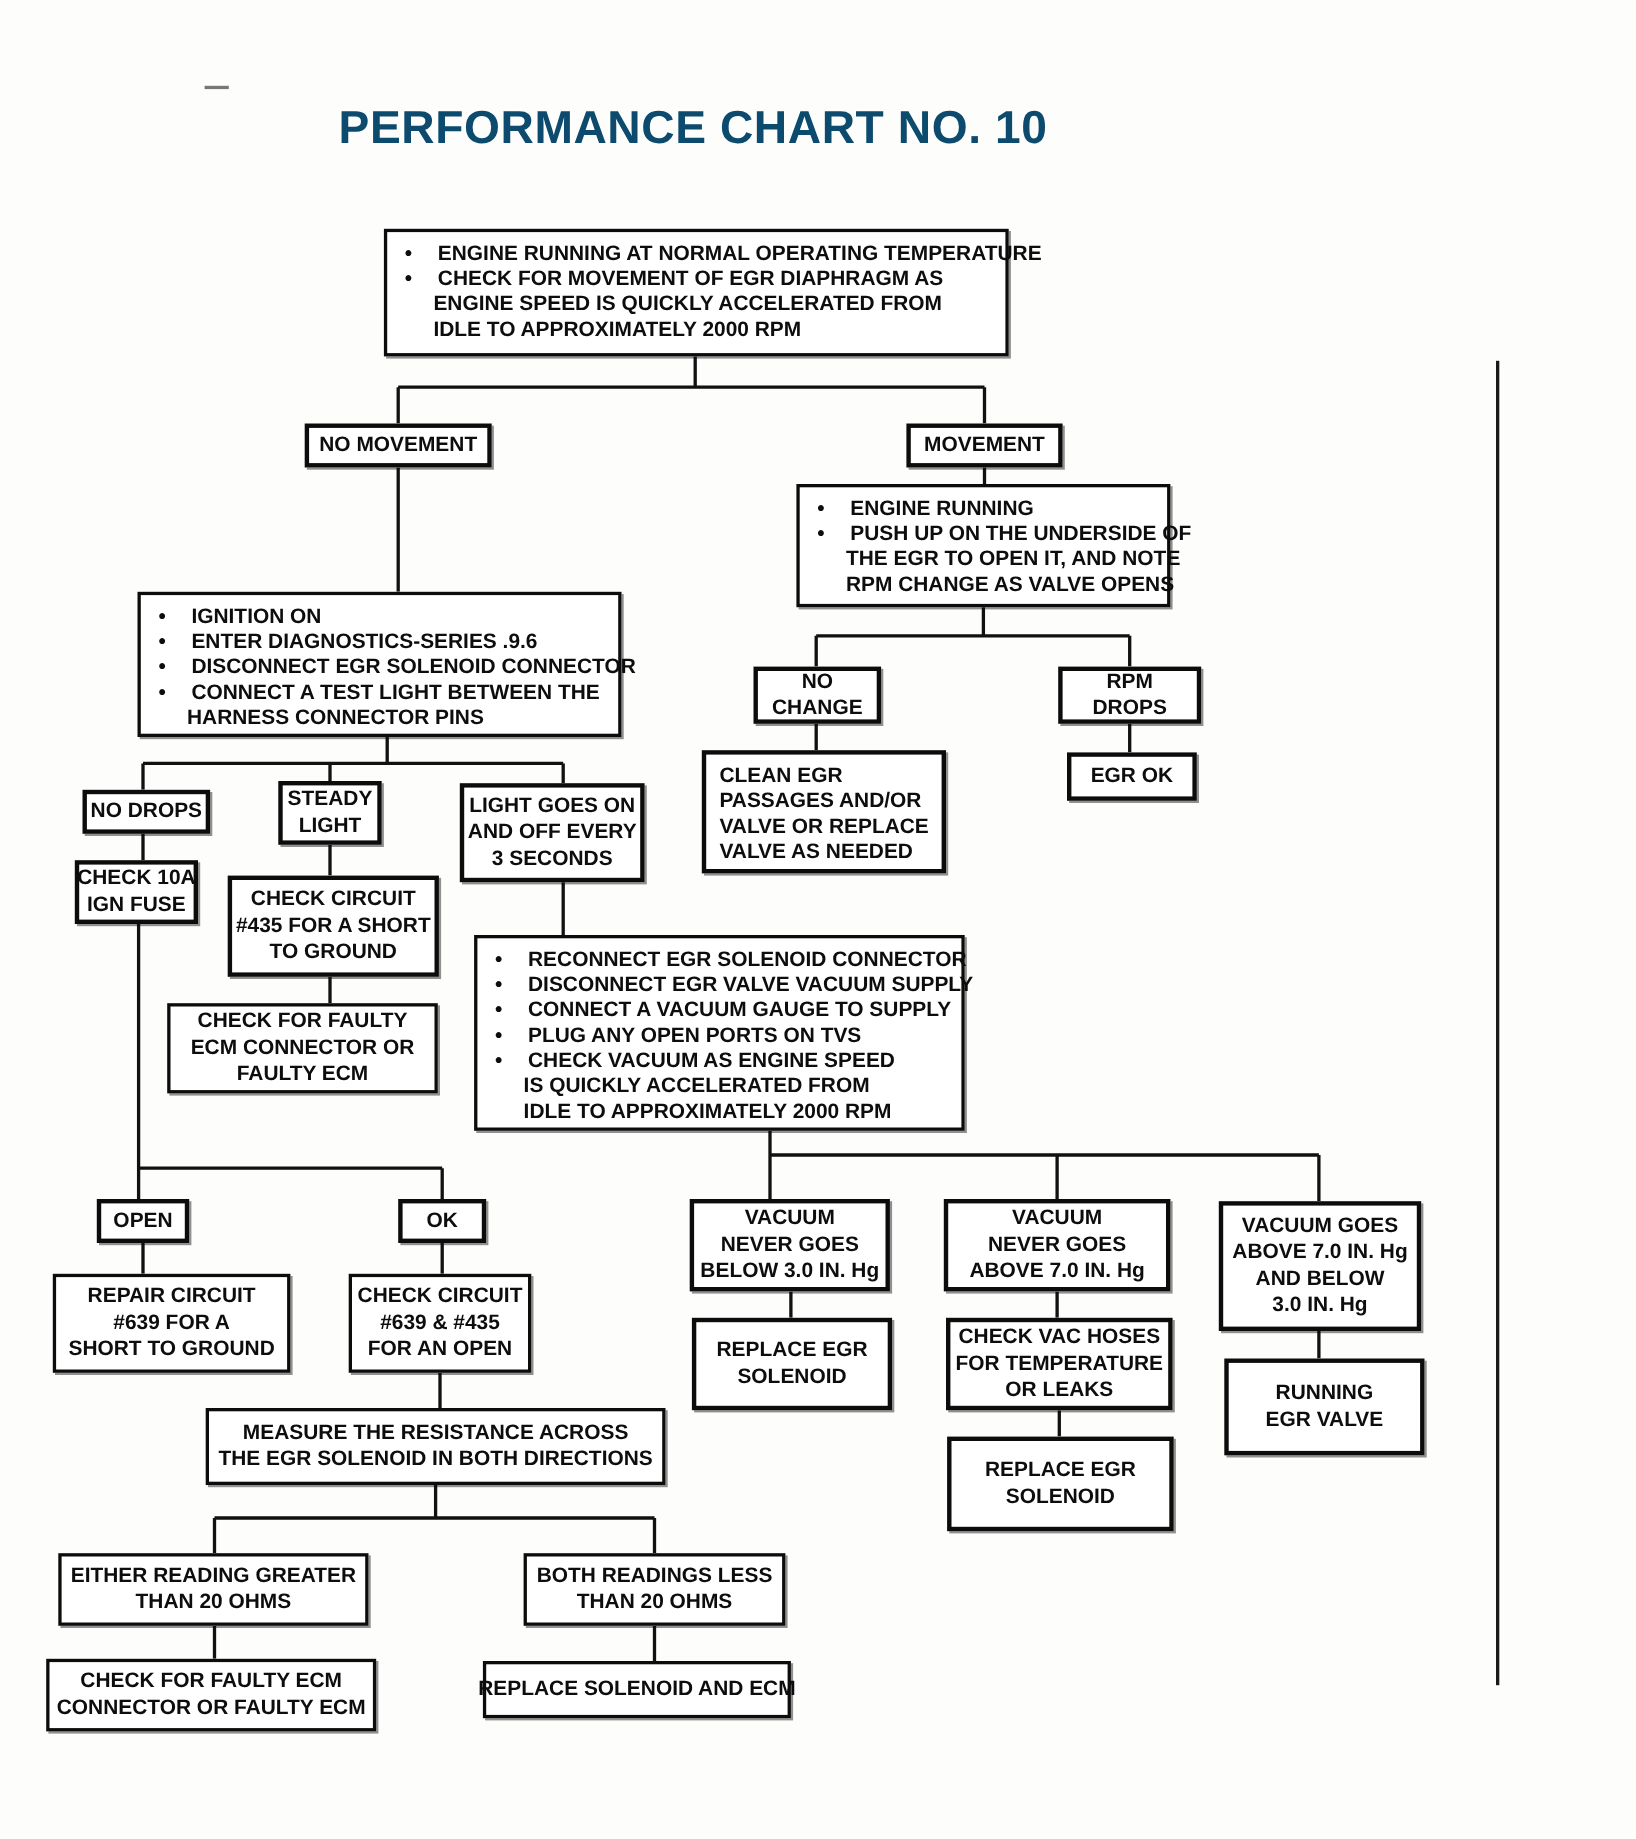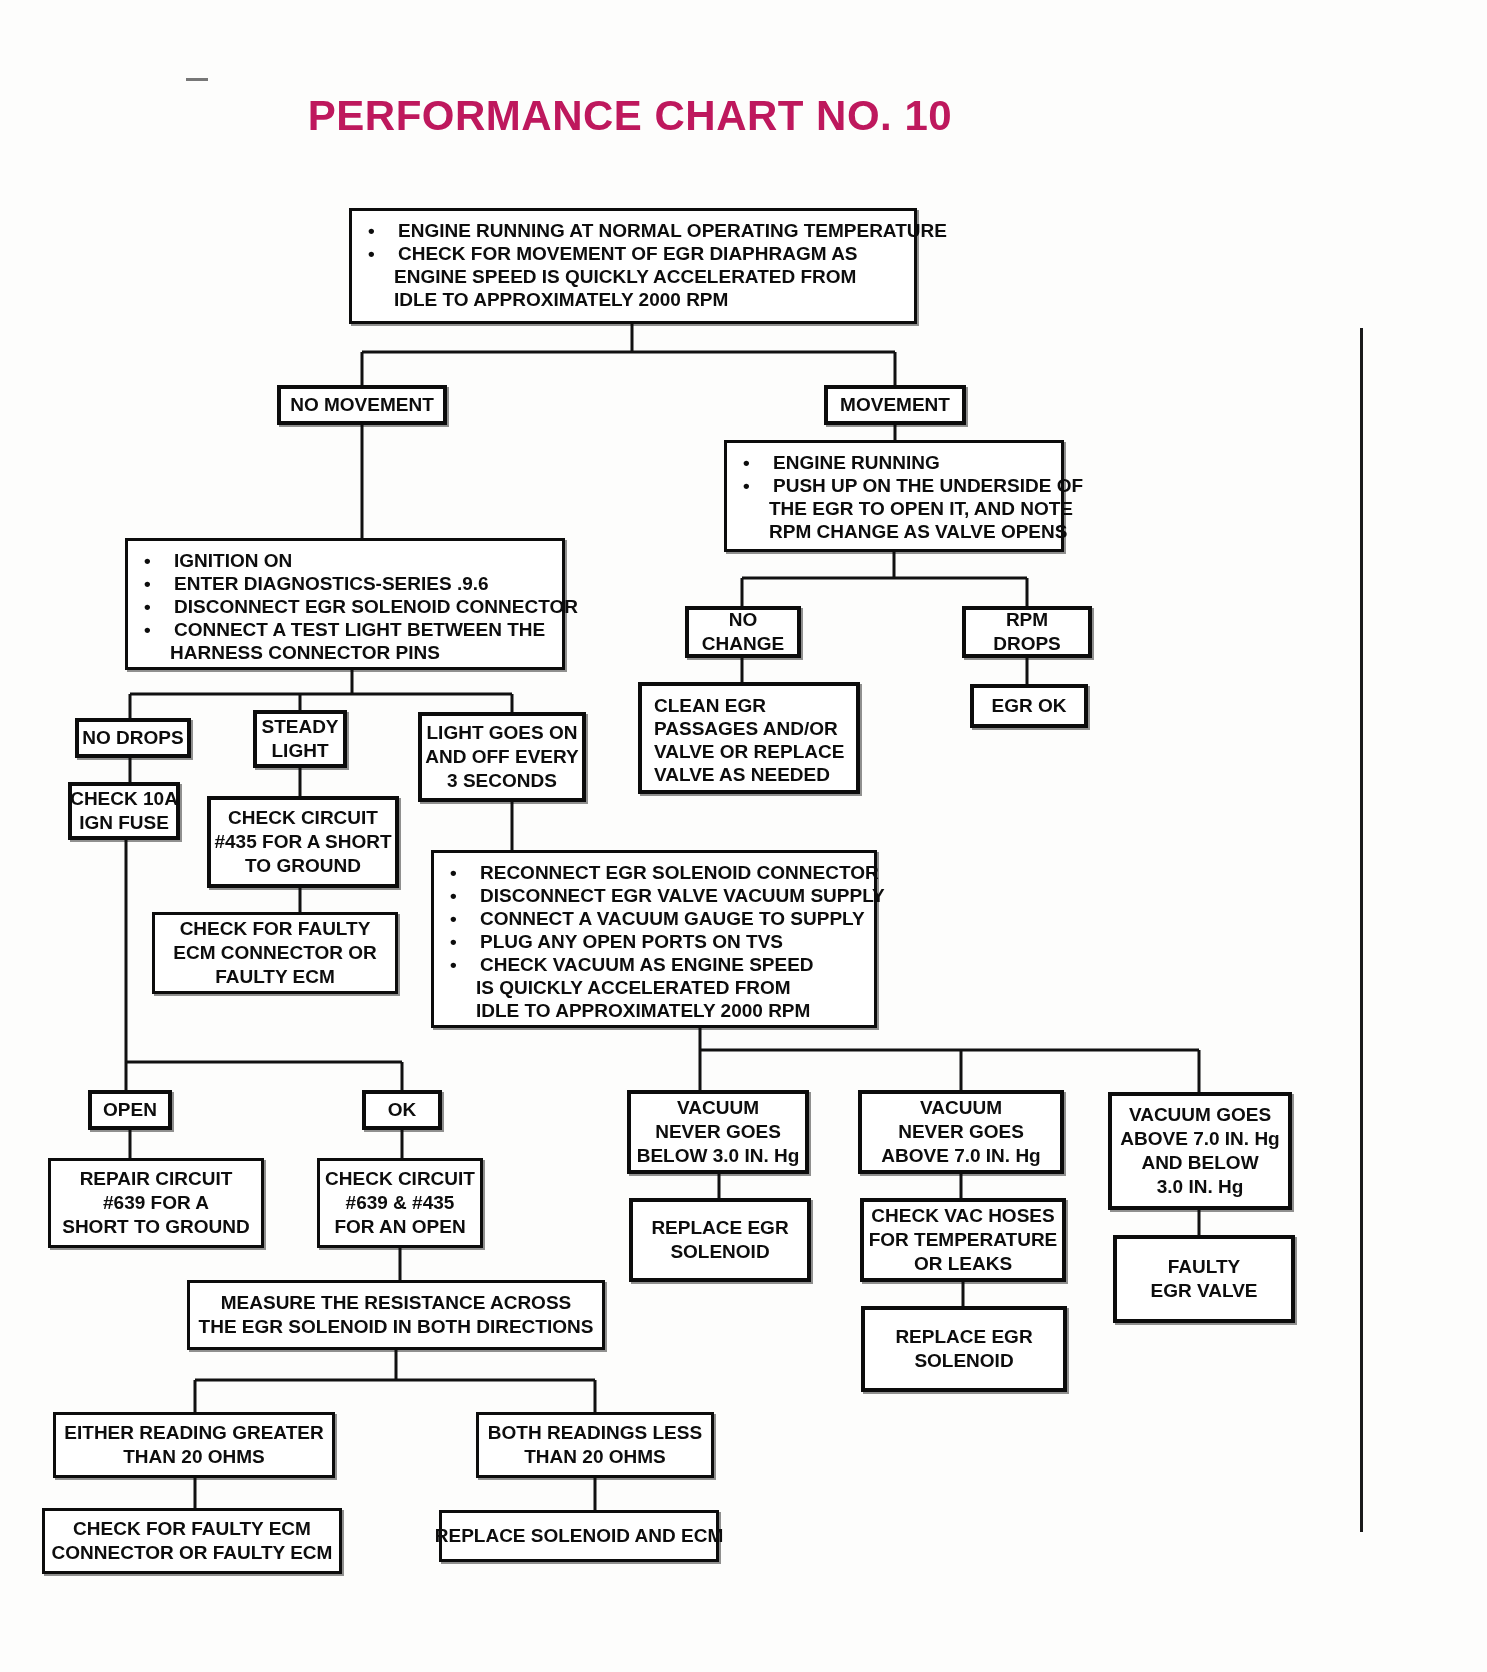--- a/index.html
+++ b/index.html
@@ -11,21 +11,21 @@
     color:#0d0d0d;
     overflow:hidden;
   }
   #title{
     position:absolute;
     left:300px;top:92px;width:660px;
     text-align:center;
     font-size:42px;
     font-weight:bold;
     letter-spacing:0.5px;
-    color:#be185d;
+    color:#0c4a6e;
   }
   .box{
     position:absolute;
     background:#fff;
     border:3px solid #0c0c0c;
     box-sizing:border-box;
     font-size:19px;
     font-weight:bold;
     box-shadow:2px 2px 0 rgba(10,10,10,0.45);
   }
@@ -288,21 +288,21 @@
       <div class="ln"><span>SOLENOID</span></div>
     </div>
 
   <div class="box center heavy" style="left:860px;top:1198px;width:206px;height:84px">
       <div class="ln"><span>CHECK VAC HOSES</span></div>
       <div class="ln"><span>FOR TEMPERATURE</span></div>
       <div class="ln"><span>OR LEAKS</span></div>
     </div>
 
   <div class="box center heavy" style="left:1113px;top:1235px;width:182px;height:88px">
-      <div class="ln"><span>FAULTY</span></div>
+      <div class="ln"><span>RUNNING</span></div>
       <div class="ln"><span>EGR VALVE</span></div>
     </div>
 
   <div class="box center heavy" style="left:861px;top:1306px;width:206px;height:86px">
       <div class="ln"><span>REPLACE EGR</span></div>
       <div class="ln"><span>SOLENOID</span></div>
     </div>
 
 </div>
 

